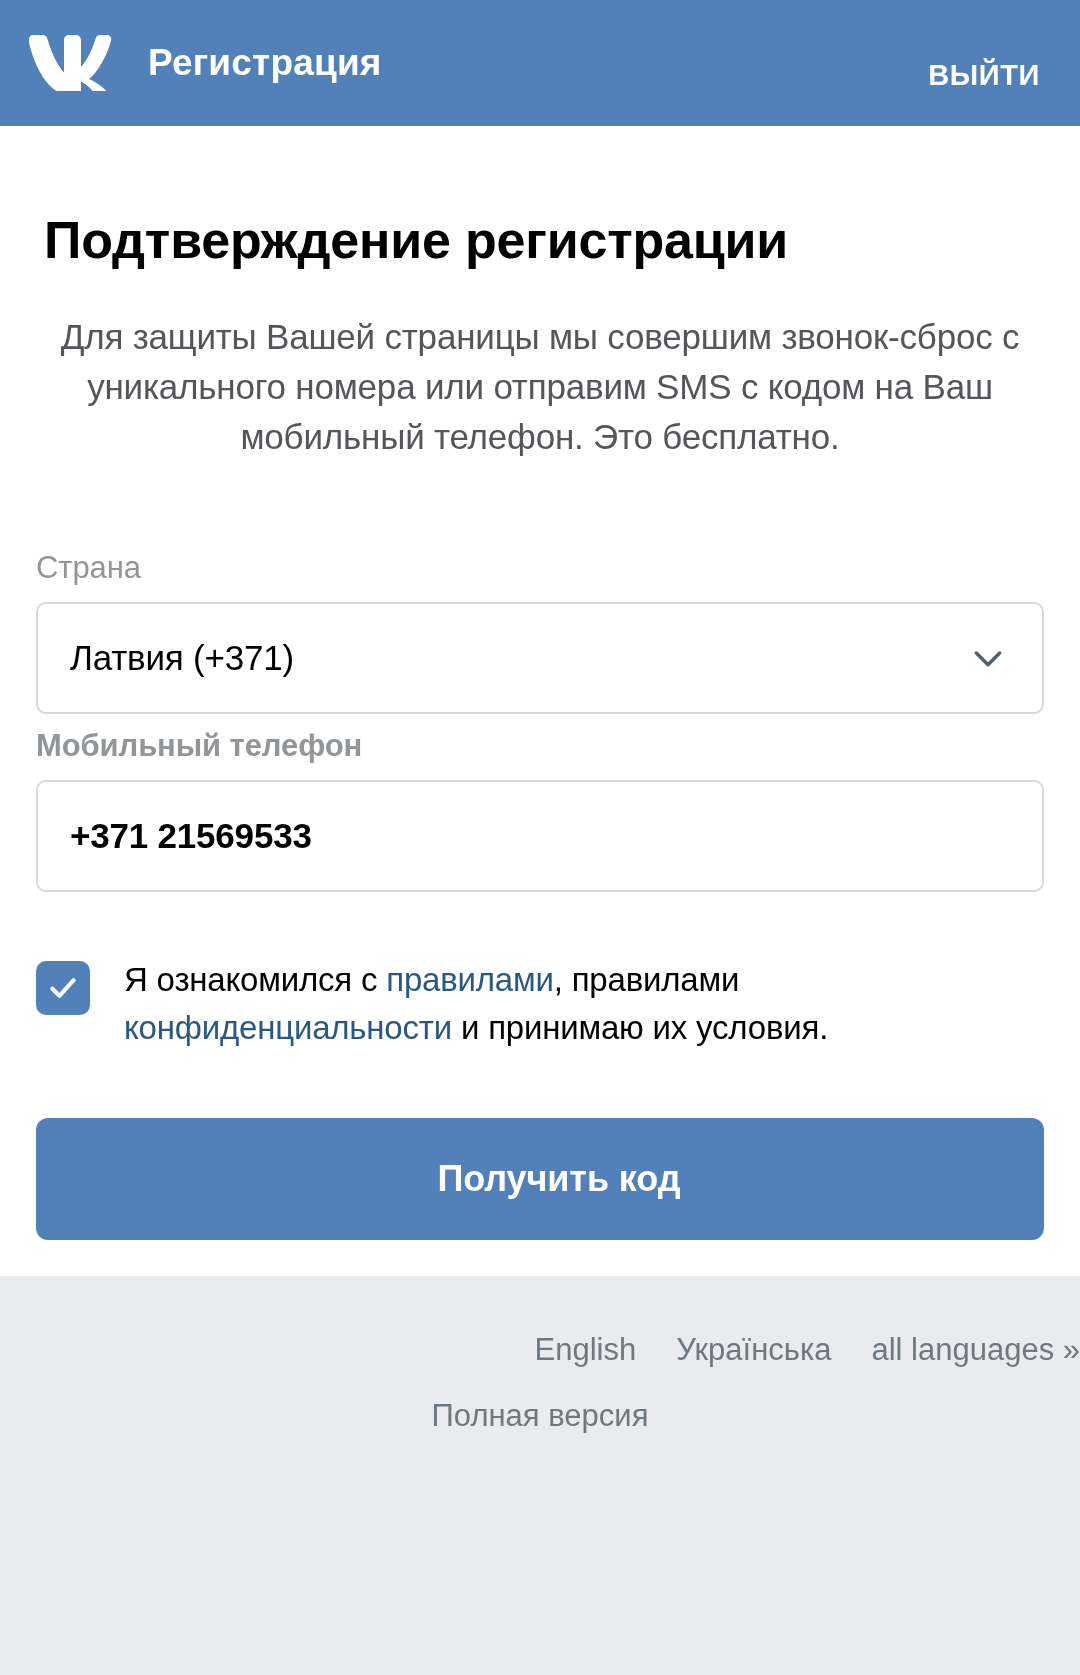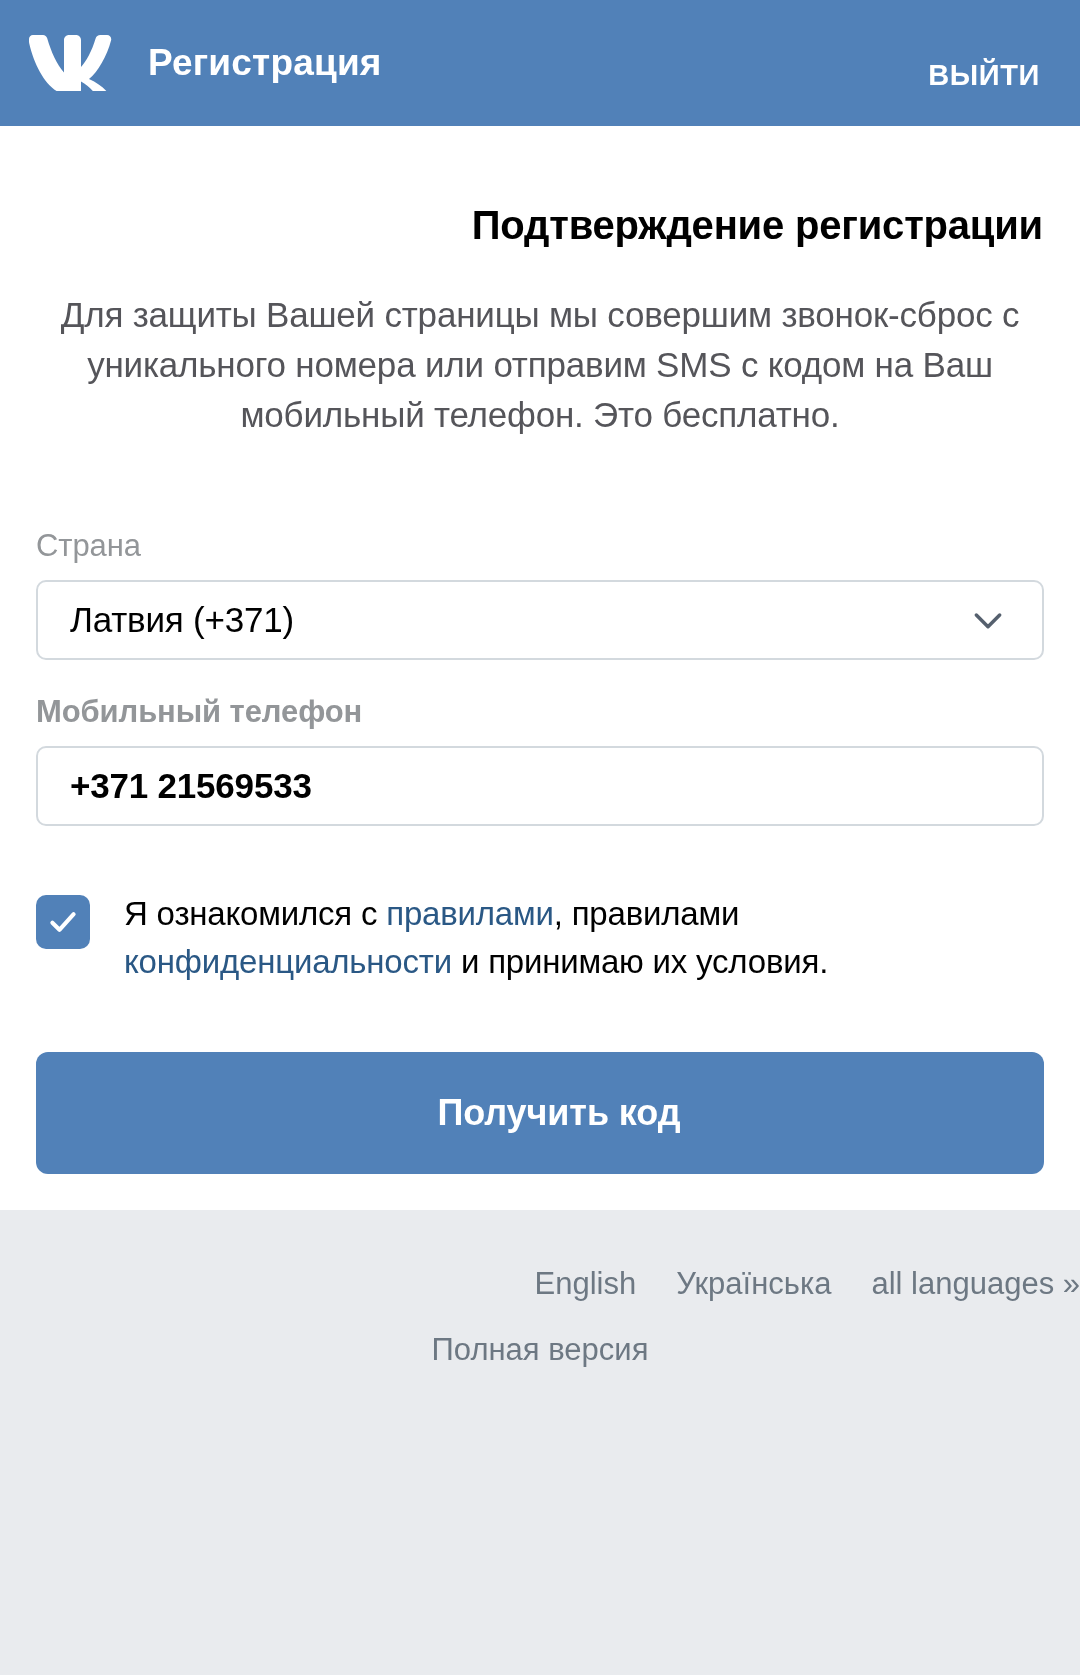--- a/index.html
+++ b/index.html
@@ -65,24 +65,24 @@
   }
 
   
   .content {
     flex: none;
     padding: 0 36px;
     box-sizing: border-box;
     background: #ffffff;
   }
   .section-title {
-    margin: 1px;
+    margin: 8px;
     padding-top: 76px;
-    text-align: right;
-    font-size: 40px;
+    text-align: left;
+    font-size: 52px;
     font-weight: bold;
     color: #000000;
     letter-spacing: -0.2px;
   }
   .section-desc {
     margin: 16px;
     padding-top: 26px;
     text-align: center;
     font-size: 35px;
     line-height: 50px;
@@ -96,21 +96,21 @@
     padding-top: 72px;
   }
   .field-label {
     font-size: 31px;
     color: #939699;
     padding-bottom: 16px;
     letter-spacing: -0.1px;
   }
   .field-control {
     position: relative;
-    height: 80px;
+    height: 112px;
     border: 2px solid #d3d9de;
     border-radius: 10px;
     background: #ffffff;
     box-sizing: border-box;
     display: flex;
     align-items: center;
     padding: 0 32px;
     cursor: pointer;
   }
   .field-value {
@@ -125,21 +125,21 @@
     right: 34px;
     top: 50%;
     transform: translateY(-50%);
     width: 40px;
     height: 40px;
     display: flex;
     align-items: center;
     justify-content: center;
     pointer-events: none;
   }
-  .field-block { margin-bottom: 34px; }
+  .field-block { margin-bottom: 14px; }
   .field-block.phone { margin-bottom: 0; font-weight: bold; }
 
   
   .agreement {
     display: flex;
     align-items: flex-start;
     padding-top: 64px;
   }
   .checkbox {
     flex: none;

